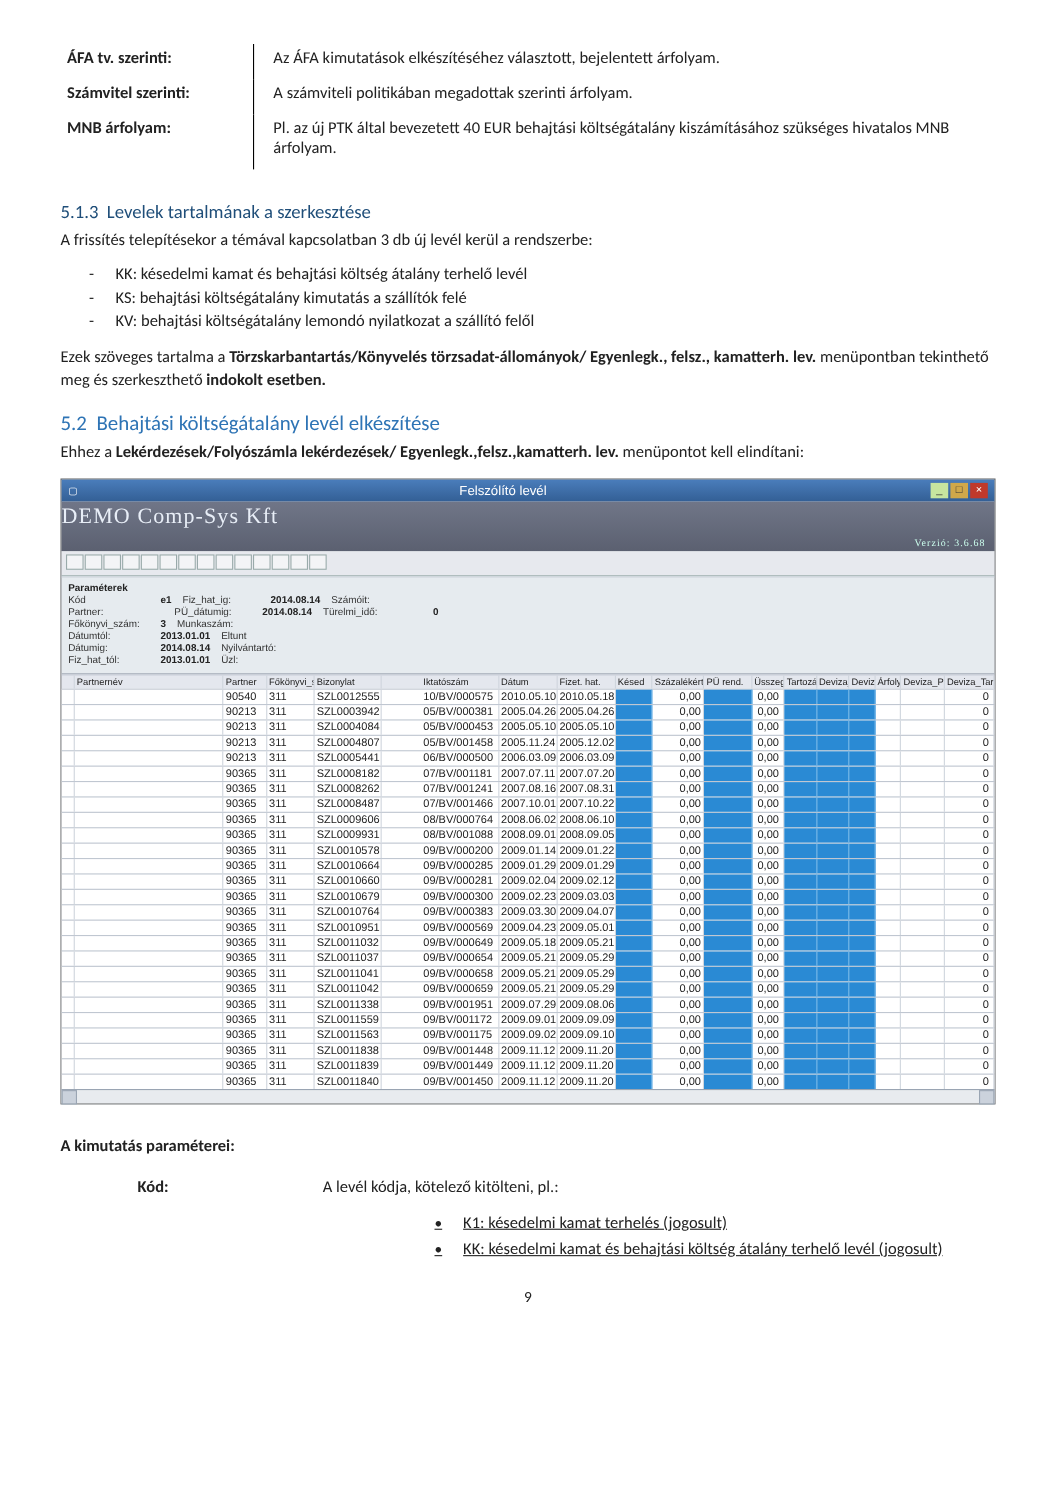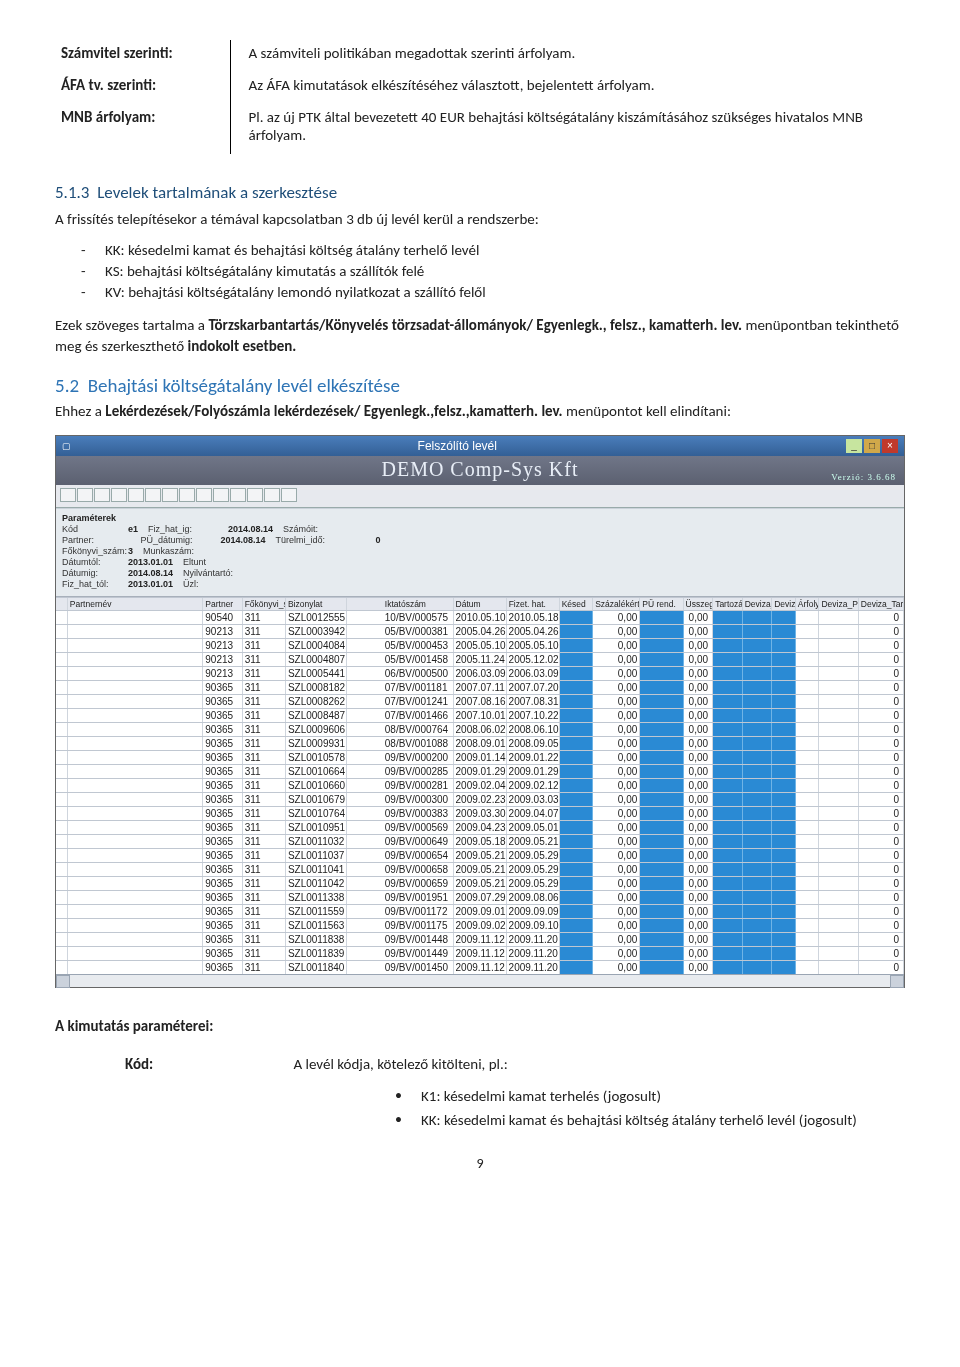--- a/index.html
+++ b/index.html
@@ -15,39 +15,39 @@
   .def-table { border-collapse: collapse; margin-bottom: 28px; }
   .def-table td { vertical-align: top; padding: 4px 10px 10px 6px; }
   .def-table td.label { width: 175px; font-weight: bold; border-right: 1px solid #000; }
   .def-table td.desc { padding-left: 18px; }
   .h3 { color: #1f4e79; font-size: 17px; font-weight: normal; margin: 22px 0 6px 0; }
   .h2 { color: #2e74b5; font-size: 19px; font-weight: normal; margin: 18px 0 4px 0; }
   .bullets { margin: 6px 0 14px 26px; }
   .bullets .bi { margin: 3px 0; display:flex; }
   .bullets .bi::before { content:"-"; width:24px; display:inline-block; }
   .dot-bullets { margin: 6px 0 10px 50px; }
-  .dot-bullets .bi { margin:6px 0; display:flex; }
+  .dot-bullets .bi { margin:6px 0; display:flex;text-decoration:underline; }
   .dot-bullets .bi::before { content:"•"; width:26px; display:inline-block; font-size:14px; }
   p { margin: 4px 0 12px 0; line-height:1.35; }
   b { font-weight: bold; }
 
   
   .app-wrap { margin: 14px 0 28px 0; border:1px solid #666; font-size:9px; font-family: Tahoma, Arial, sans-serif; background:#e9eef3; }
   .titlebar { background: linear-gradient(#4a7dbb,#335f95); color:#fff; padding:3px 6px; display:flex; align-items:center; }
   .titlebar .title-center { flex:1; text-align:center; font-size:12px; }
   .titlebar .win-btn { width:16px; height:14px; margin-left:2px; display:inline-block; text-align:center; line-height:13px; font-size:10px; }
   .win-min{background:#c7e59f;color:#333;} .win-max{background:#d0a84a;color:#333;} .win-close{background:#c0392b;}
-  .demo-banner{ background: linear-gradient(#707688,#5b6070); color:#e8eef7; font-family:serif; font-size:20px; letter-spacing:1px; text-align:center; padding:2px 0 4px 0; position:relative;}
+  .demo-banner{ background: linear-gradient(#707688,#5b6070); color:#e8eef7; font-family:serif; font-size:20px; letter-spacing:1px; padding:2px 0 20px 0; position:relative;}
   .demo-banner .ver { position:absolute; right:8px; bottom:3px; font-size:9px; font-family:Tahoma; color:#cfe; }
   .toolbar { background:#e7e9ee; border-bottom:1px solid #9aa; padding:3px 4px; }
   .toolbar .tb-btn{ display:inline-block; width:16px; height:14px; border:1px solid #9aa; background:#f3f4f6; margin-right:1px;}
   .params-area{ display:flex; background:#e6ebef; border-top:1px solid #cbd2da; border-bottom:1px solid #a8b0bb; padding:3px 6px 6px 6px; }
   .params-left{ flex:1; }
   .params-left .prow{ display:flex; margin:1px 0; }
-  .params-left .pl{ width:66px; color:#333;} .params-left .pv{ font-weight:bold; margin-right:10px;}
+  .params-left .pl{ width:84px; color:#333;} .params-left .pv{ font-weight:bold; margin-right:10px;}
   .params-left .pl2{ width:80px; color:#333;}
   .params-right{ width:92px; }
   .rbtn{ display:block; border:1px solid #7088a8; background:#eef2f7; margin:3px 0; padding:2px 4px; font-size:9px;}
   .rbtn.green{ background:#1fa050; color:#fff; border-color:#168543;}
   .grid-header,.grid-row{ display:flex; border-top:1px solid #c0c7d1; background:#fff;}
   .grid-header{ background:#e4e7ee; font-size:8.5px;}
   .grid-header .c, .grid-row .c{ border-right:1px solid #cfd5dd; padding:1px 2px; overflow:hidden; white-space:nowrap; }
   .grid-row{ font-size:10px; }
   .grid-row .sel{ background:#2a8ad4; color:#fff; border-right-color:#6fb4e6;}
   
@@ -61,26 +61,26 @@
   .grid-scroll-foot .track{ flex:1;}
   .page-num{text-align:center; margin-top:26px; font-size:14px;}
   .indent-label{display:inline-block; width:90px; margin-left:50px; font-weight:bold;padding-left:20px;}
 </style>
 </head>
 <body>
 
 <table class="def-table">
   <tbody id="def-body">
       <tr>
+        <td class="label">ÁFA tv. szerinti:</td>
+        <td class="desc">Az ÁFA kimutatások elkészítéséhez választott, bejelentett árfolyam.</td>
+      </tr>
+      <tr>
         <td class="label">Számvitel szerinti:</td>
         <td class="desc">A számviteli politikában megadottak szerinti árfolyam.</td>
-      </tr>
-      <tr>
-        <td class="label">ÁFA tv. szerinti:</td>
-        <td class="desc">Az ÁFA kimutatások elkészítéséhez választott, bejelentett árfolyam.</td>
       </tr>
       <tr>
         <td class="label">MNB árfolyam:</td>
         <td class="desc">Pl. az új PTK által bevezetett 40 EUR behajtási költségátalány kiszámításához szükséges hivatalos MNB árfolyam.</td>
       </tr>
     </tbody>
 </table>
 
 <div class="h3">
   <span>5.1.3</span>&nbsp;&nbsp;<span>Levelek tartalmának a szerkesztése</span>

